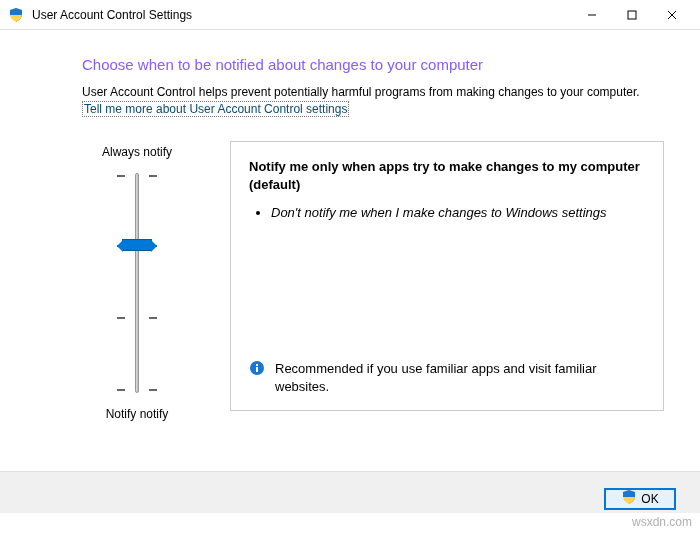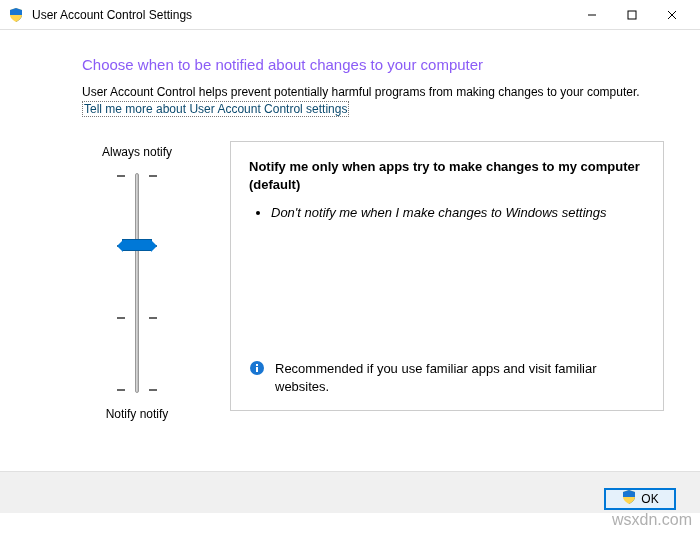--- a/index.html
+++ b/index.html
@@ -148,21 +148,21 @@
     align-items: center;
     justify-content: center;
     gap: 4px;
     margin-top: 12px;
   }
   .btn.primary { border: 2px solid #0078d7; background: #e5f1fb; }
   .watermark {
     position: absolute;
     bottom: 4px;
     right: 8px;
-    font-size: 16px;
+    font-size: 12px;
     color: #b0b0b0;
   }
   svg.shield { width: 16px; height: 16px; }
   svg.info-icon { width: 16px; height: 16px; flex-shrink: 0; }
 </style>
 </head>
 <body>
 
 <div class="titlebar">
   <span class="icon">

